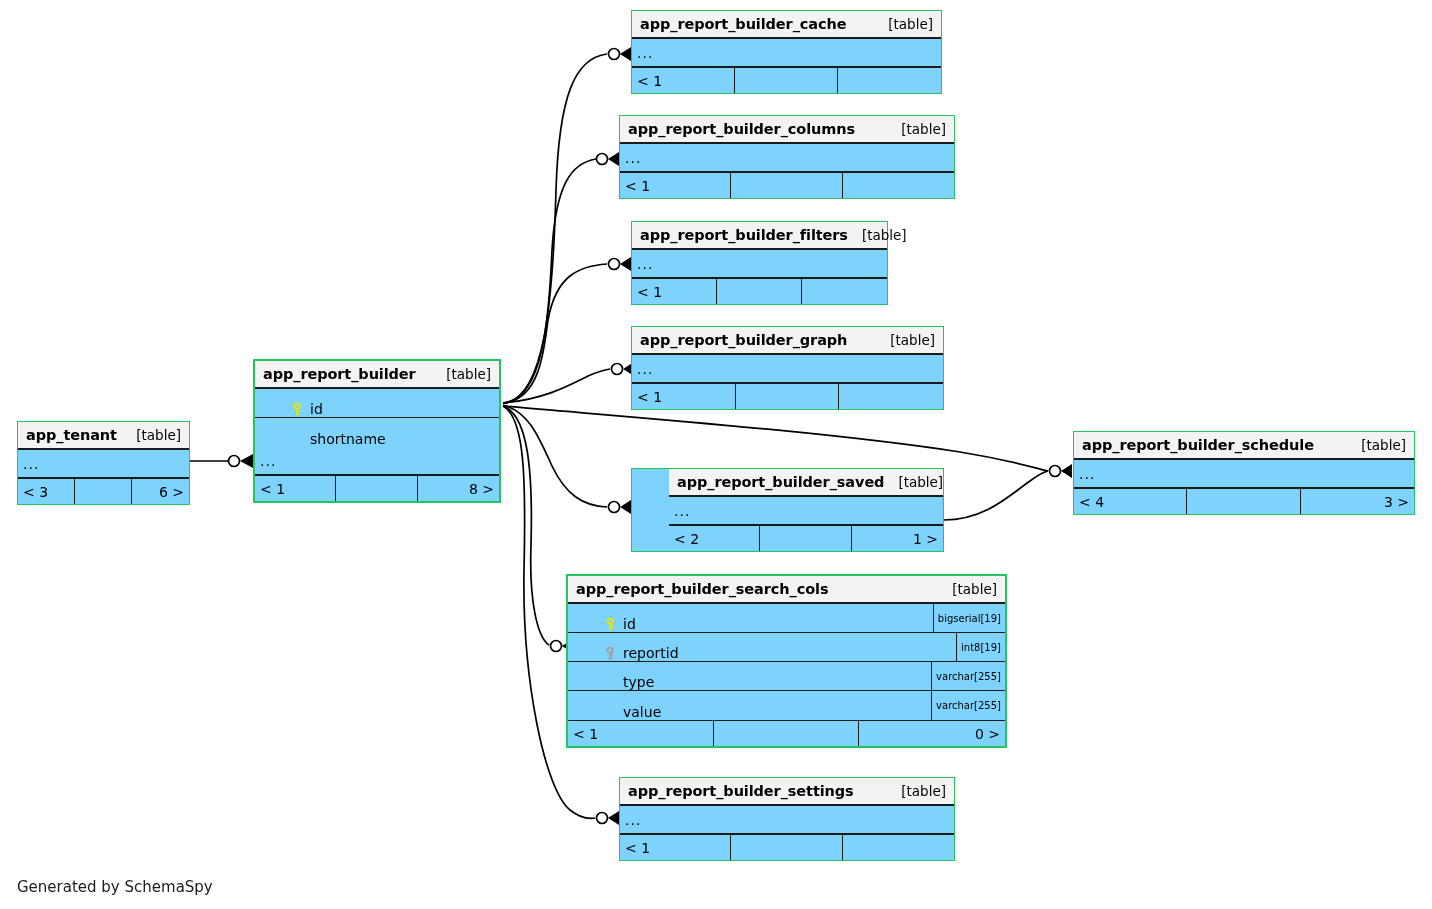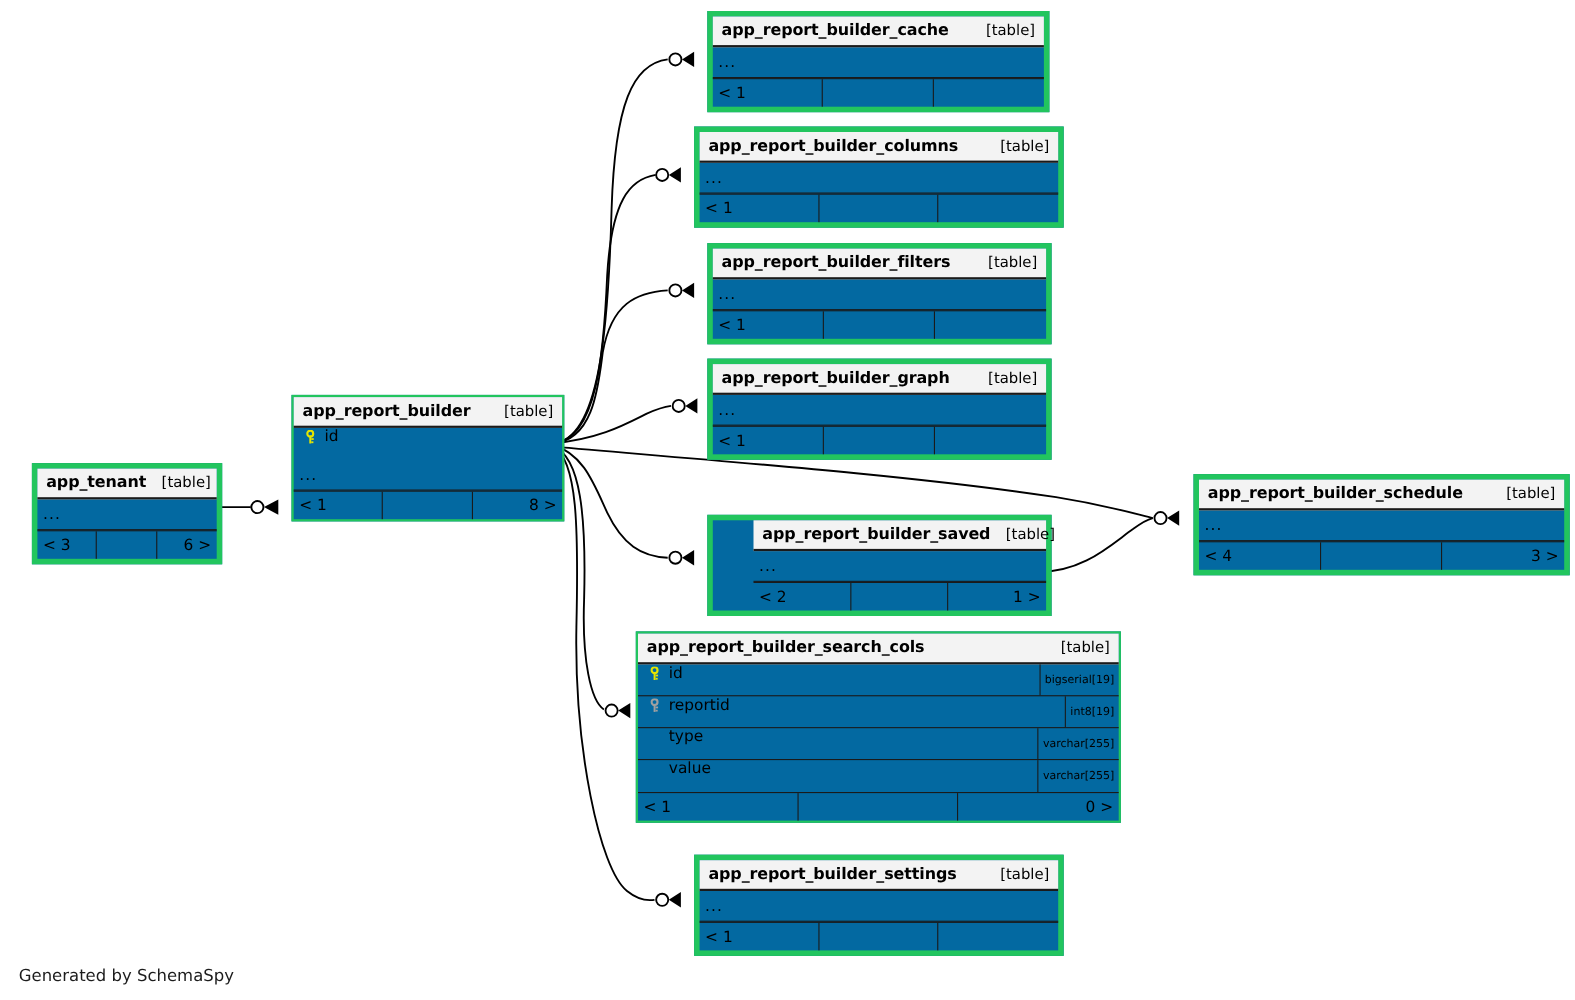--- a/index.html
+++ b/index.html
@@ -17,25 +17,24 @@
   #edges {
     position: absolute;
     left: 0;
     top: 0;
     width: 1432px;
     height: 909px;
     pointer-events: none;
   }
   .table-node {
     position: absolute;
-    background: #0369a1;
-    border: 5px solid #22c55e;
+    background: #7dd3fc;
+    border: 1px solid #22c55e;
     box-sizing: border-box;
     z-index: 2;
-    margin-left: 12px;
   }
   .table-node.focus {
     border-width: 2px;
   }
   .tbl-header {
     background: #f3f3f3;
     border-bottom: 2px solid #1a1a1a;
     height: 28px;
     display: flex;
     align-items: center;
@@ -54,24 +53,25 @@
     font-size: 13.5px;
     color: #000000;
     padding-left: 14px;
     white-space: nowrap;
   }
   .tbl-rows {
     display: block;
   }
   .col-row {
     display: flex;
-    align-items: flex-start;
+    align-items: flex-end;
     height: 29px;
     border-bottom: 1px solid #1a1a1a;
     box-sizing: border-box;
+    padding-left: 27px;
   }
   .col-row:last-child {
     border-bottom: none;
   }
   .col-name {
     flex: 1 1 auto;
     display: flex;
     align-items: center;
     padding-left: 6px;
     font-size: 14px;
@@ -224,20 +224,26 @@
           <svg class="key-ico" viewBox="0 0 16 16">
               <circle cx="5" cy="4" r="3.3" fill="none" stroke="#e5e500" stroke-width="2.4"></circle>
               <rect x="3.9" y="6" width="2.2" height="9" fill="#e5e500"></rect>
               <rect x="6.1" y="9" width="2.8" height="2" fill="#e5e500"></rect>
               <rect x="6.1" y="12.6" width="2.4" height="2" fill="#e5e500"></rect>
             </svg>
         </span>
         <span>id</span>
       </div>
     </div>
+    <div class="col-row">
+      <div class="col-name">
+        <span class="key-slot"></span>
+        <span>shortname</span>
+      </div>
+    </div>
   </div>
   <div class="ellipsis-row">...</div>
   <div class="tbl-footer">
     <div class="foot-cell">&lt; 1</div>
     <div class="foot-cell"></div>
     <div class="foot-cell right">8 &gt;</div>
   </div>
 </div>
 
 <div class="table-node" style="left:631px; top:10px; width:311px;">
@@ -259,21 +265,21 @@
     <span class="tbl-kind">[table]</span>
   </div>
   <div class="ellipsis-row">...</div>
   <div class="tbl-footer">
     <div class="foot-cell">&lt; 1</div>
     <div class="foot-cell"></div>
     <div class="foot-cell right"></div>
   </div>
 </div>
 
-<div class="table-node" style="left:631px; top:221px; width:313px;">
+<div class="table-node" style="left:631px; top:221px; width:257px;">
   <div class="tbl-header">
     <span class="tbl-name">app_report_builder_filters</span>
     <span class="tbl-kind">[table]</span>
   </div>
   <div class="ellipsis-row">...</div>
   <div class="tbl-footer">
     <div class="foot-cell">&lt; 1</div>
     <div class="foot-cell"></div>
     <div class="foot-cell right"></div>
   </div>

